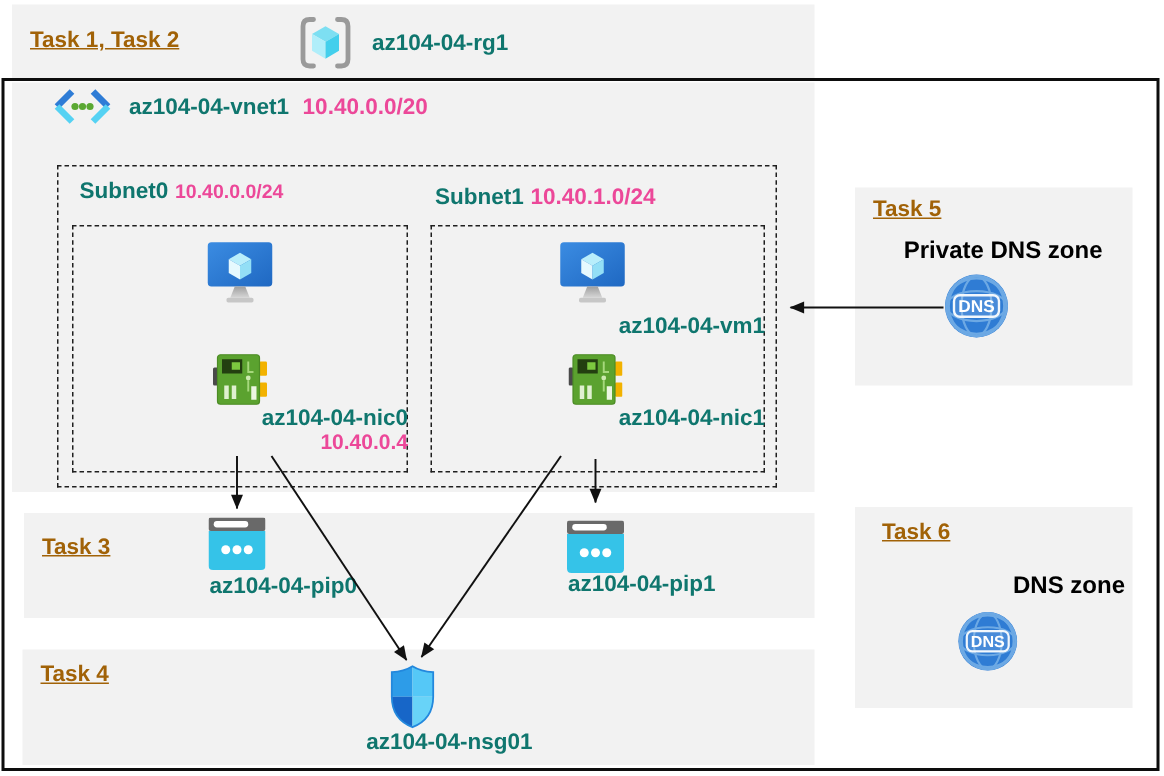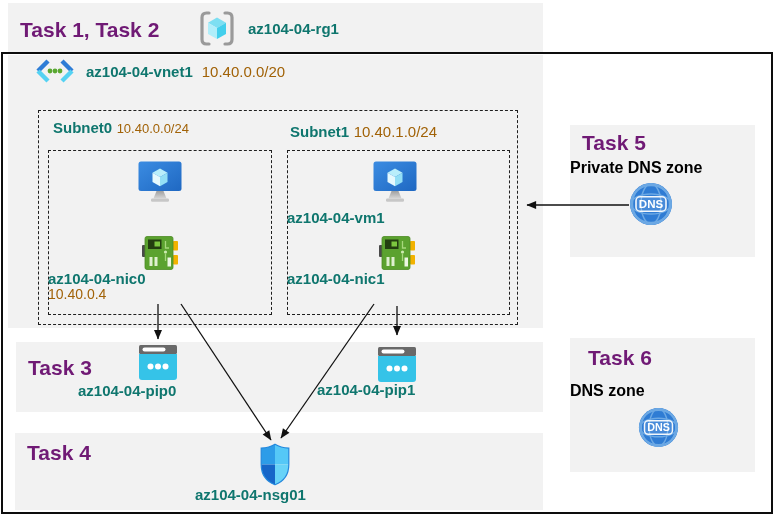--- a/index.html
+++ b/index.html
@@ -4,24 +4,24 @@
 <style>
   html,body{margin:0;padding:0;background:#fff;}
   .stage{
     position:relative;width:776px;height:517px;background:#ffffff;overflow:hidden;
     font-family:"Liberation Sans","DejaVu Sans",sans-serif;color:#000;
   }
   .abs{position:absolute;}
   .panel{background:#f2f2f2;}
   .outer-border{border:2px solid #0d0d0d;background:#fff;box-sizing:border-box;}
   .dashed{border:1.5px dashed #1f1f1f;box-sizing:border-box;background:transparent;}
-  .lbl-task{color:#701a75;font-weight:bold;font-size:21px;}
+  .lbl-task{color:#a16207;font-weight:bold;font-size:15px;text-decoration:underline;}
   .lbl-strong{color:#0f766e;font-weight:bold;font-size:15px;}
-  .lbl-dim{color:#a16207;font-weight:normal;font-size:14px;}
-  .ctr{text-align:left;}
+  .lbl-dim{color:#ec4899;font-weight:bold;font-size:14px;}
+  .ctr{text-align:right;}
   .row{display:flex;align-items:center;gap:9px;}
   svg{display:block;}
   .arrow-layer{pointer-events:none;z-index:6;}
   .z1{z-index:1}.z2{z-index:2}.z3{z-index:3}
 </style>
 </head>
 <body>
 
 <div class="stage">
 

